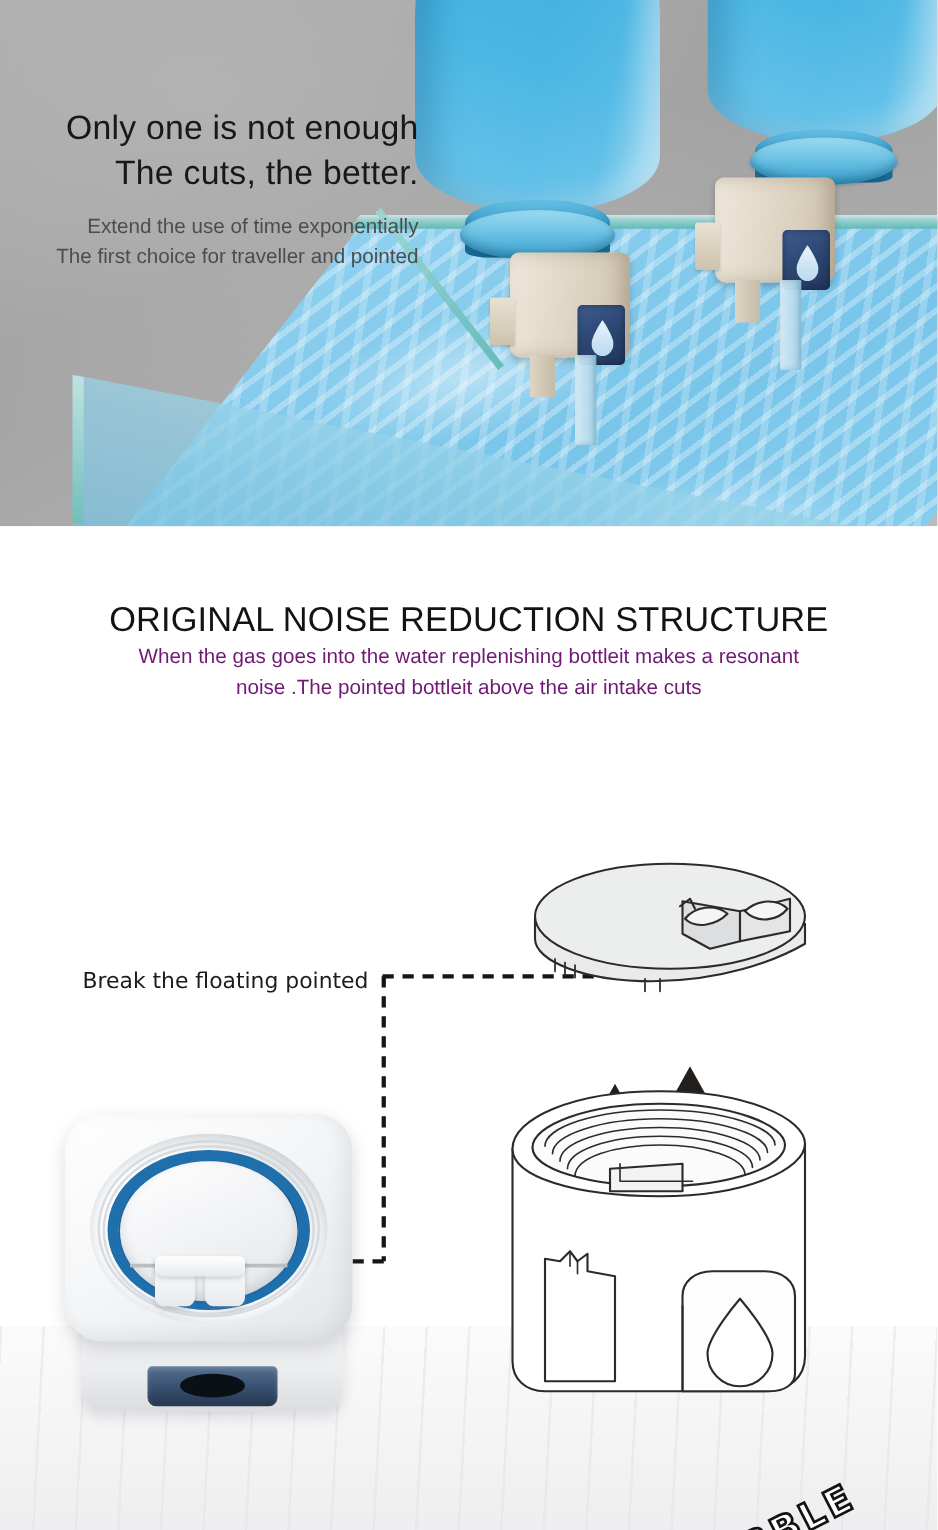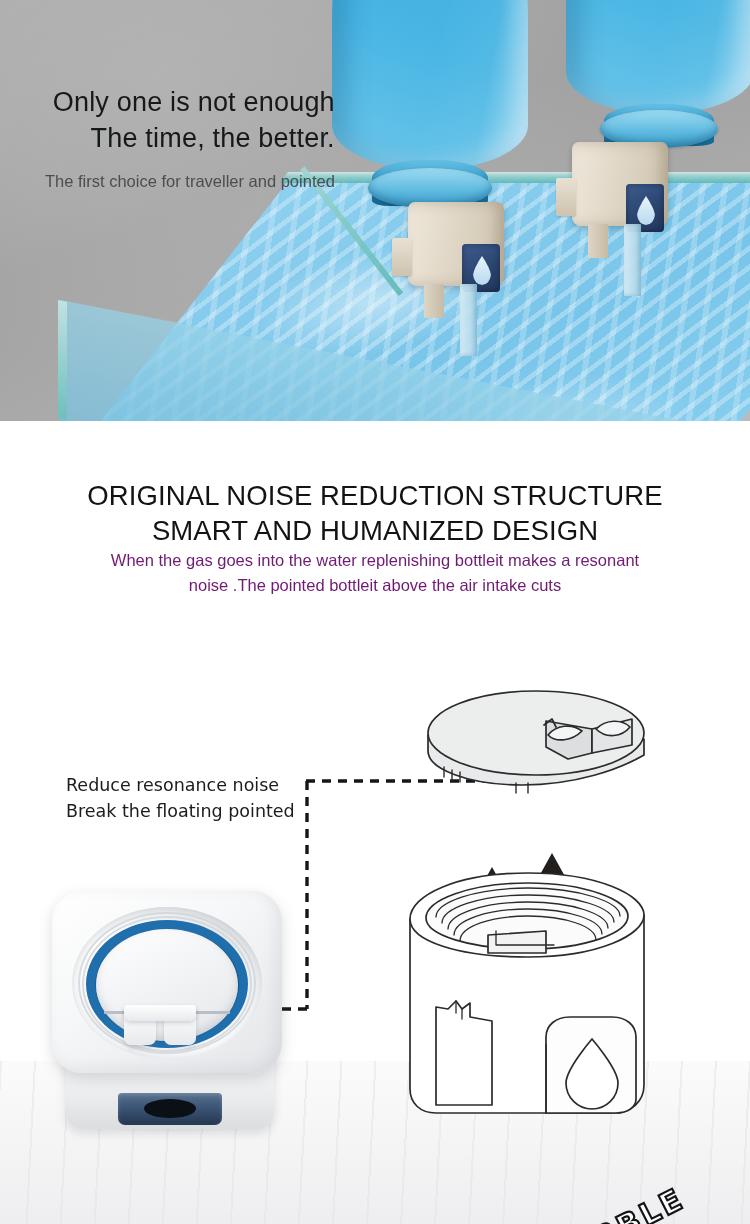--- a/index.html
+++ b/index.html
@@ -302,44 +302,43 @@
   <div class="cap-clip" style="left:556px; top:178px; width:20px; height:38px;"></div>
   <div class="cap-badge" style="left:626px; top:184px; width:38px; height:48px;">
     <div class="cap-drop" style="left:11px; top:12px; width:18px; height:29px;"></div>
   </div>
   <div class="cap-stub" style="left:588px; top:224px; width:20px; height:34px;"></div>
   <div class="cap-tube" style="left:624px; top:224px; width:17px; height:72px;"></div>
 
   <div class="hero-text">
     <div class="hero-h1">
       <div>Only one is not enough</div>
-      <div>The time, the better.</div>
+      <div>The cuts, the better.</div>
     </div>
     <div class="hero-sub">
+      <div>Extend the use of time exponentially</div>
       <div>The first choice for traveller and pointed</div>
     </div>
   </div>
 </div>
 
 <div class="lower">
 
   <div class="floor"></div>
 
   <div class="sect-head">
     <div>ORIGINAL NOISE REDUCTION STRUCTURE</div>
-    <div>SMART AND HUMANIZED DESIGN</div>
   </div>
 
   <div class="sect-body">
     <div>When the gas goes into the water replenishing bottleit makes a resonant</div>
     <div>noise .The pointed bottleit above the air intake cuts</div>
   </div>
 
   <div class="callout">
-    <div>Reduce resonance noise</div>
     <div>Break the floating pointed</div>
   </div>
 
   <svg class="leader" viewBox="0 0 750 803">
     <path d="M306 360 L525 360" stroke="#141618" stroke-width="3.4" stroke-dasharray="9 7" fill="none"></path>
     <path d="M307 360 L307 588" stroke="#141618" stroke-width="3.4" stroke-dasharray="9 7" fill="none"></path>
     <path d="M307 588 L178 588" stroke="#141618" stroke-width="3.4" stroke-dasharray="9 7" fill="none"></path>
     <circle cx="176" cy="588" r="5.6" fill="#141618"></circle>
   </svg>
 

